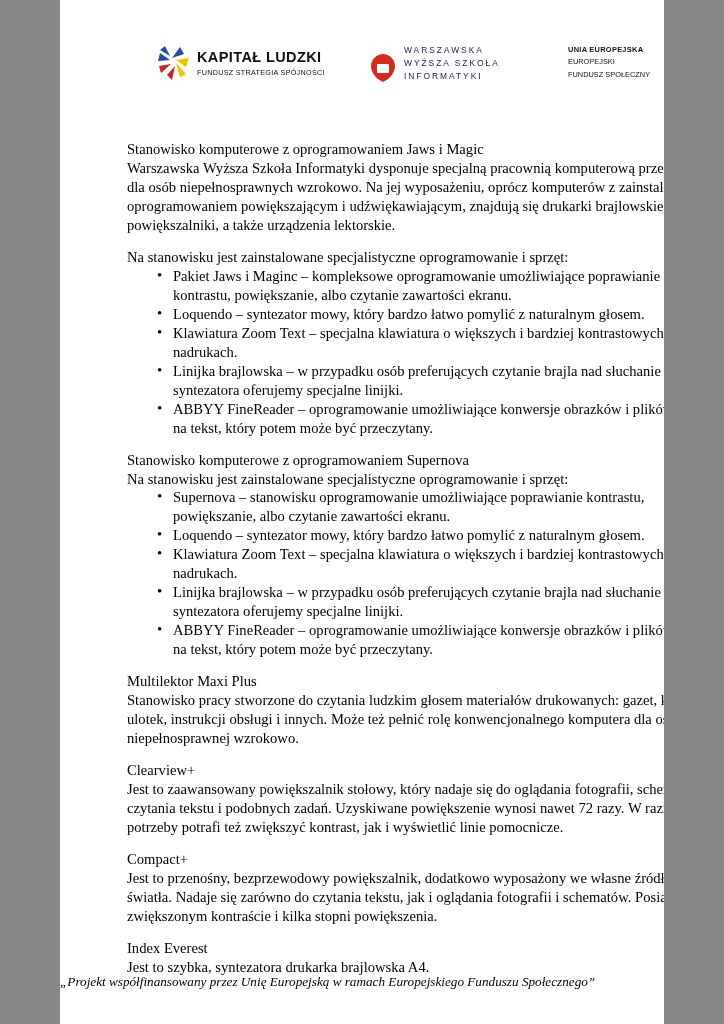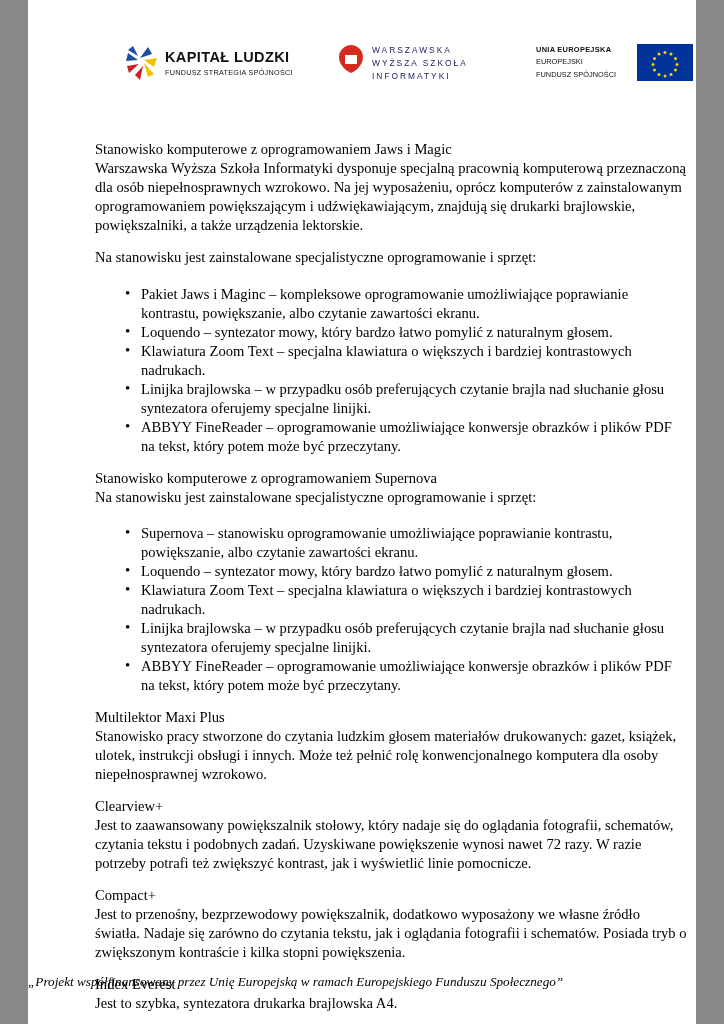--- a/index.html
+++ b/index.html
@@ -2,21 +2,21 @@
 <html lang="pl"><head>
 <meta charset="utf-8">
 <style>
   html, body {
     margin: 0;
     padding: 0;
     background: #888;
   }
   .page {
     position: relative;
-    width: 668px;
+    width: 604px;
     height: 1024px;
     background: #ffffff;
     margin: 0 auto;
     font-family: "Liberation Serif", serif;
     color: #000;
     overflow: hidden;
   }
 
   
   .logo-row {
@@ -62,21 +62,21 @@
     color: #111;
     margin-top: 3px;
   }
 
   
   .logo-wwsi {
     position: absolute;
     left: 310px;
     top: 6px;
     display: flex;
-    align-items: flex-start;
+    align-items: flex-end;
     gap: 8px;
   }
   .wwsi-mark {
     width: 26px;
     height: 30px;
     position: relative;
   }
   .wwsi-text {
     font-family: "Liberation Sans", sans-serif;
     font-size: 8.4px;
@@ -119,21 +119,21 @@
     width: 592px;
     font-size: 14.6px;
     line-height: 1.30;
     text-align: left;
   }
   .para {
     margin: 0 0 13px 0;
   }
   .para.tight { margin-bottom: 0; }
   ul.bullets {
-    margin: 18px 0 13px 0;
+    margin: 0 0 13px 0;
     padding-left: 30px;
     list-style: none;
   }
   ul.bullets li {
     position: relative;
     margin: 0 0 0 0;
     padding-left: 16px;
     text-indent: 0;
   }
   ul.bullets li:before {
@@ -192,21 +192,21 @@
         <div>Warszawska</div>
         <div>Wyższa Szkoła</div>
         <div>Informatyki</div>
       </span>
     </div>
 
     <div class="logo-eu">
       <span class="eu-text">
         <div class="l1">UNIA EUROPEJSKA</div>
         <div>EUROPEJSKI</div>
-        <div>FUNDUSZ SPÓJNOŚCI</div>
+        <div>FUNDUSZ SPOŁECZNY</div>
       </span>
       <span class="eu-flag">
         <svg width="56" height="37" viewBox="0 0 56 37">
           <rect width="56" height="37" fill="#003399"></rect>
           <g fill="#FFCC00">
             <circle cx="28" cy="8.5" r="1.5"></circle>
             <circle cx="34" cy="10" r="1.5"></circle>
             <circle cx="38.5" cy="14.5" r="1.5"></circle>
             <circle cx="40" cy="20.5" r="1.5"></circle>
             <circle cx="38.5" cy="26" r="1.5"></circle>

